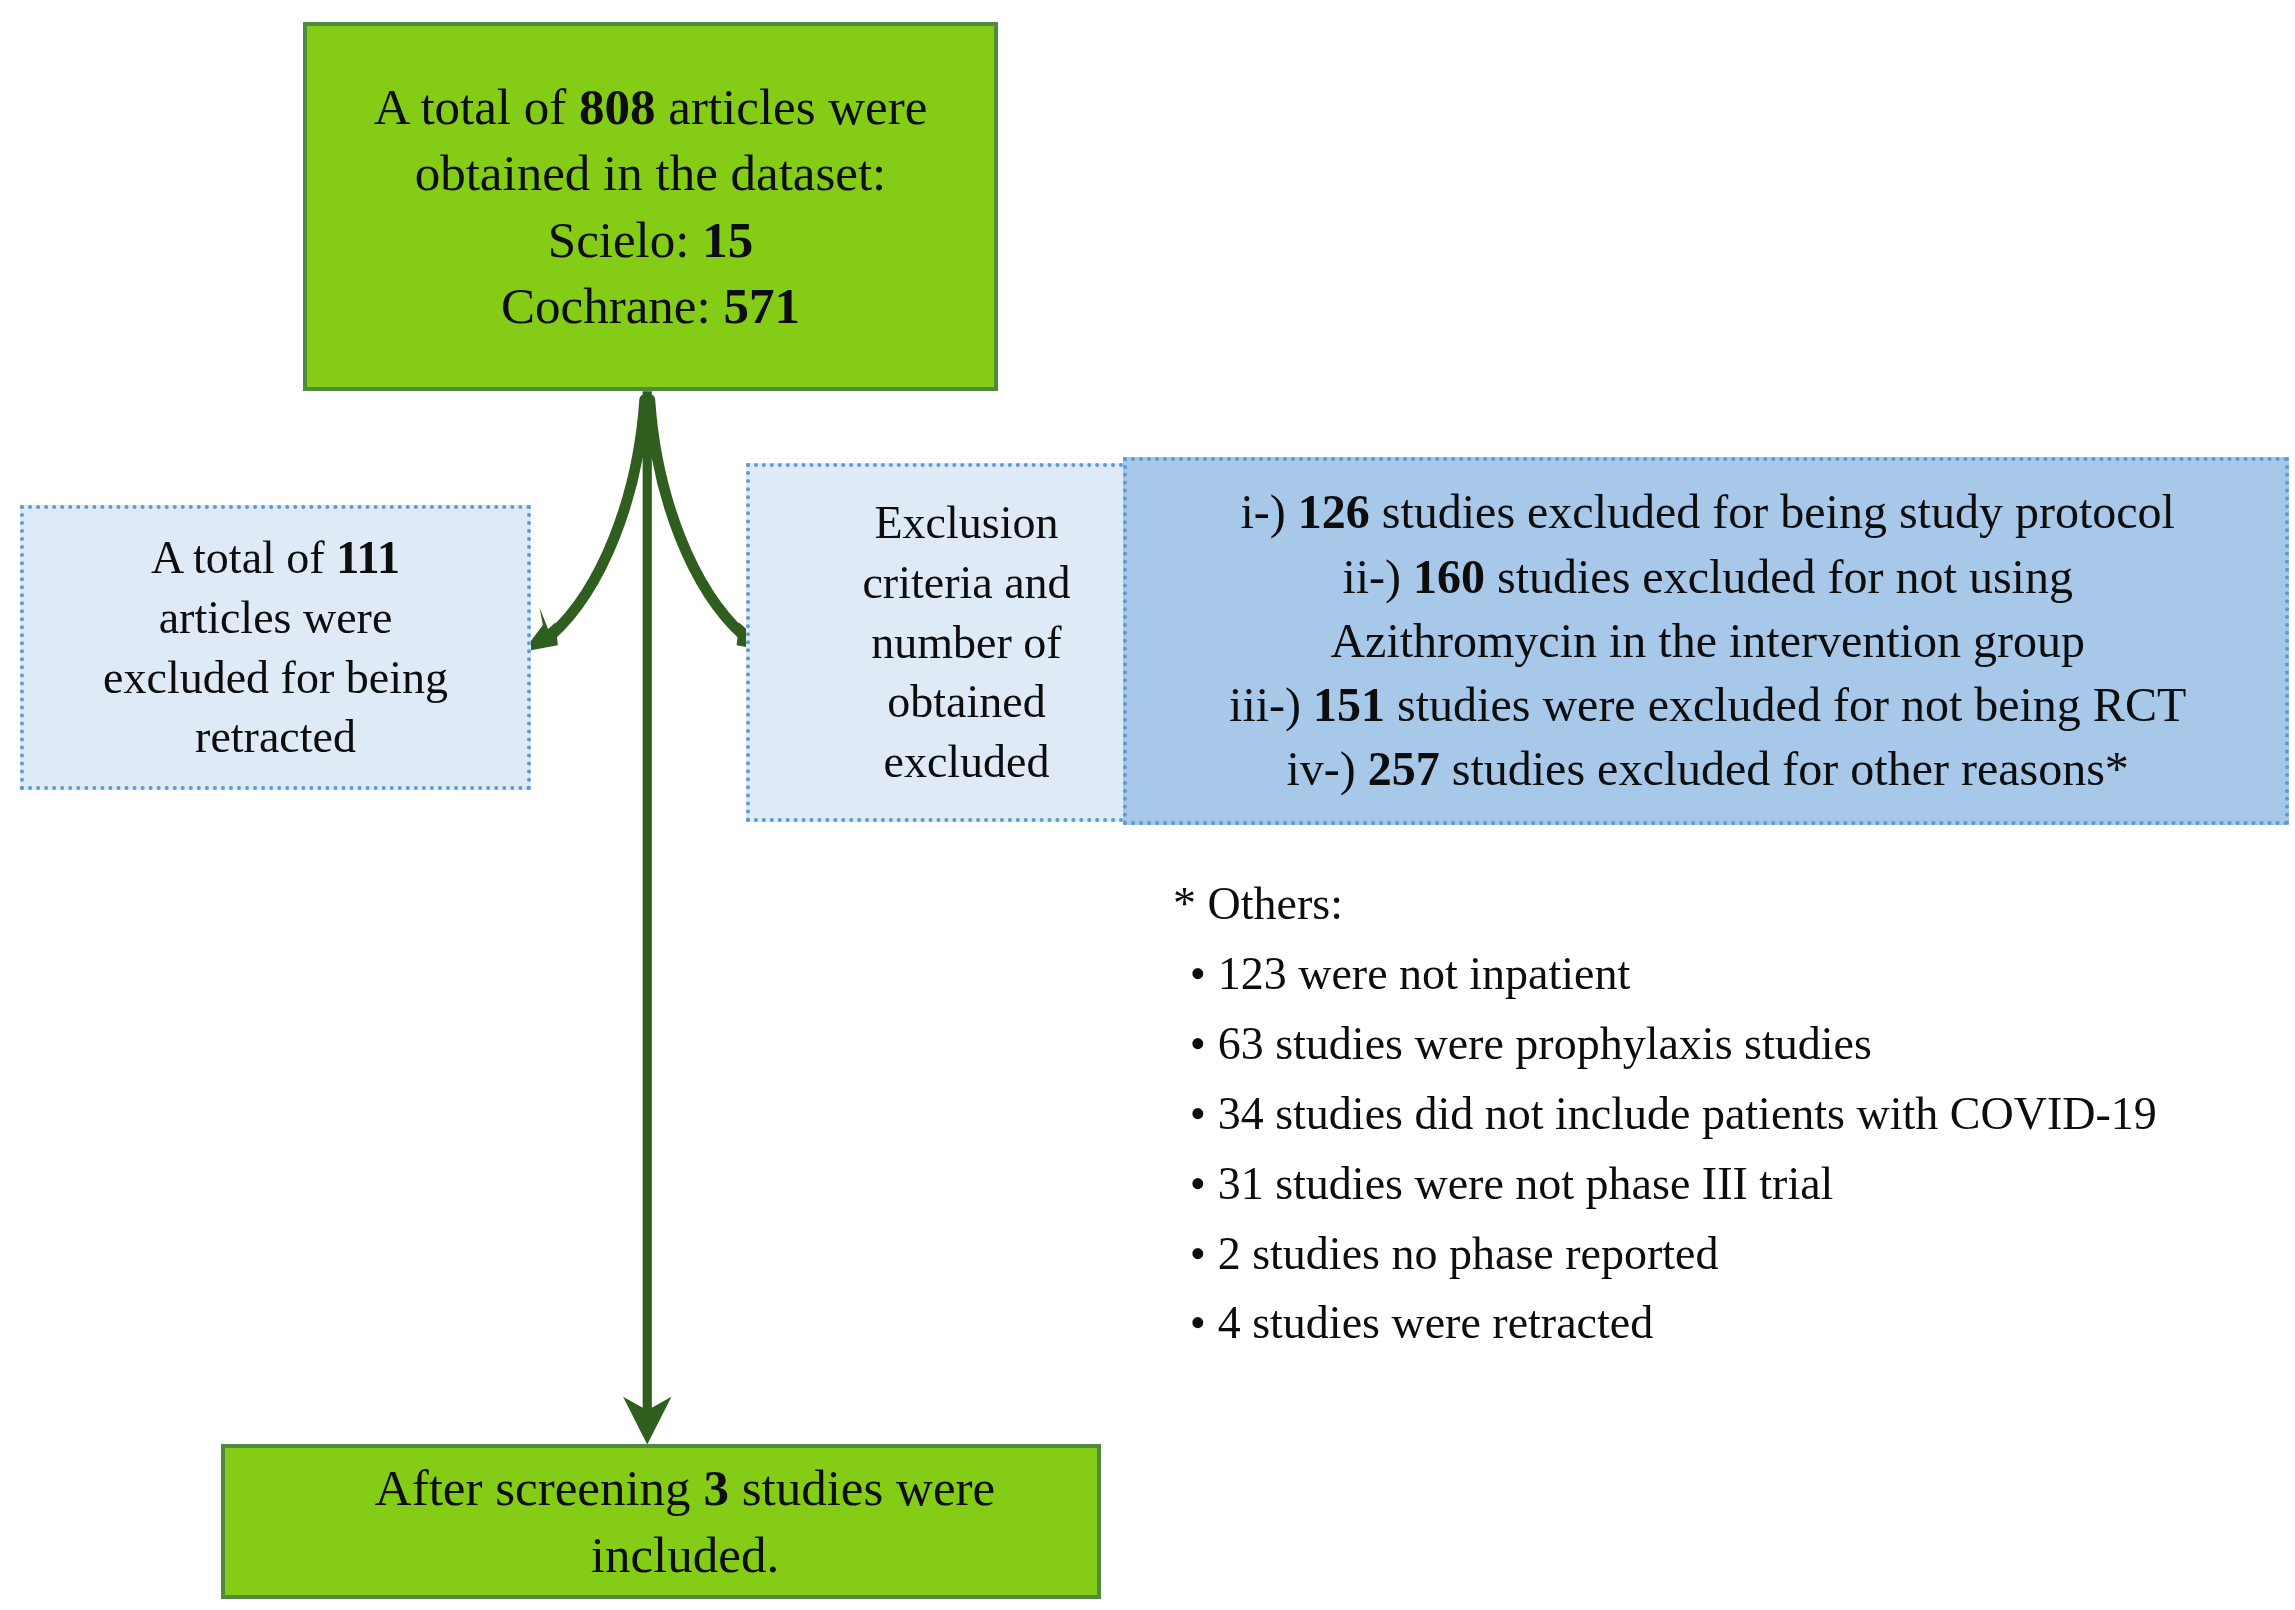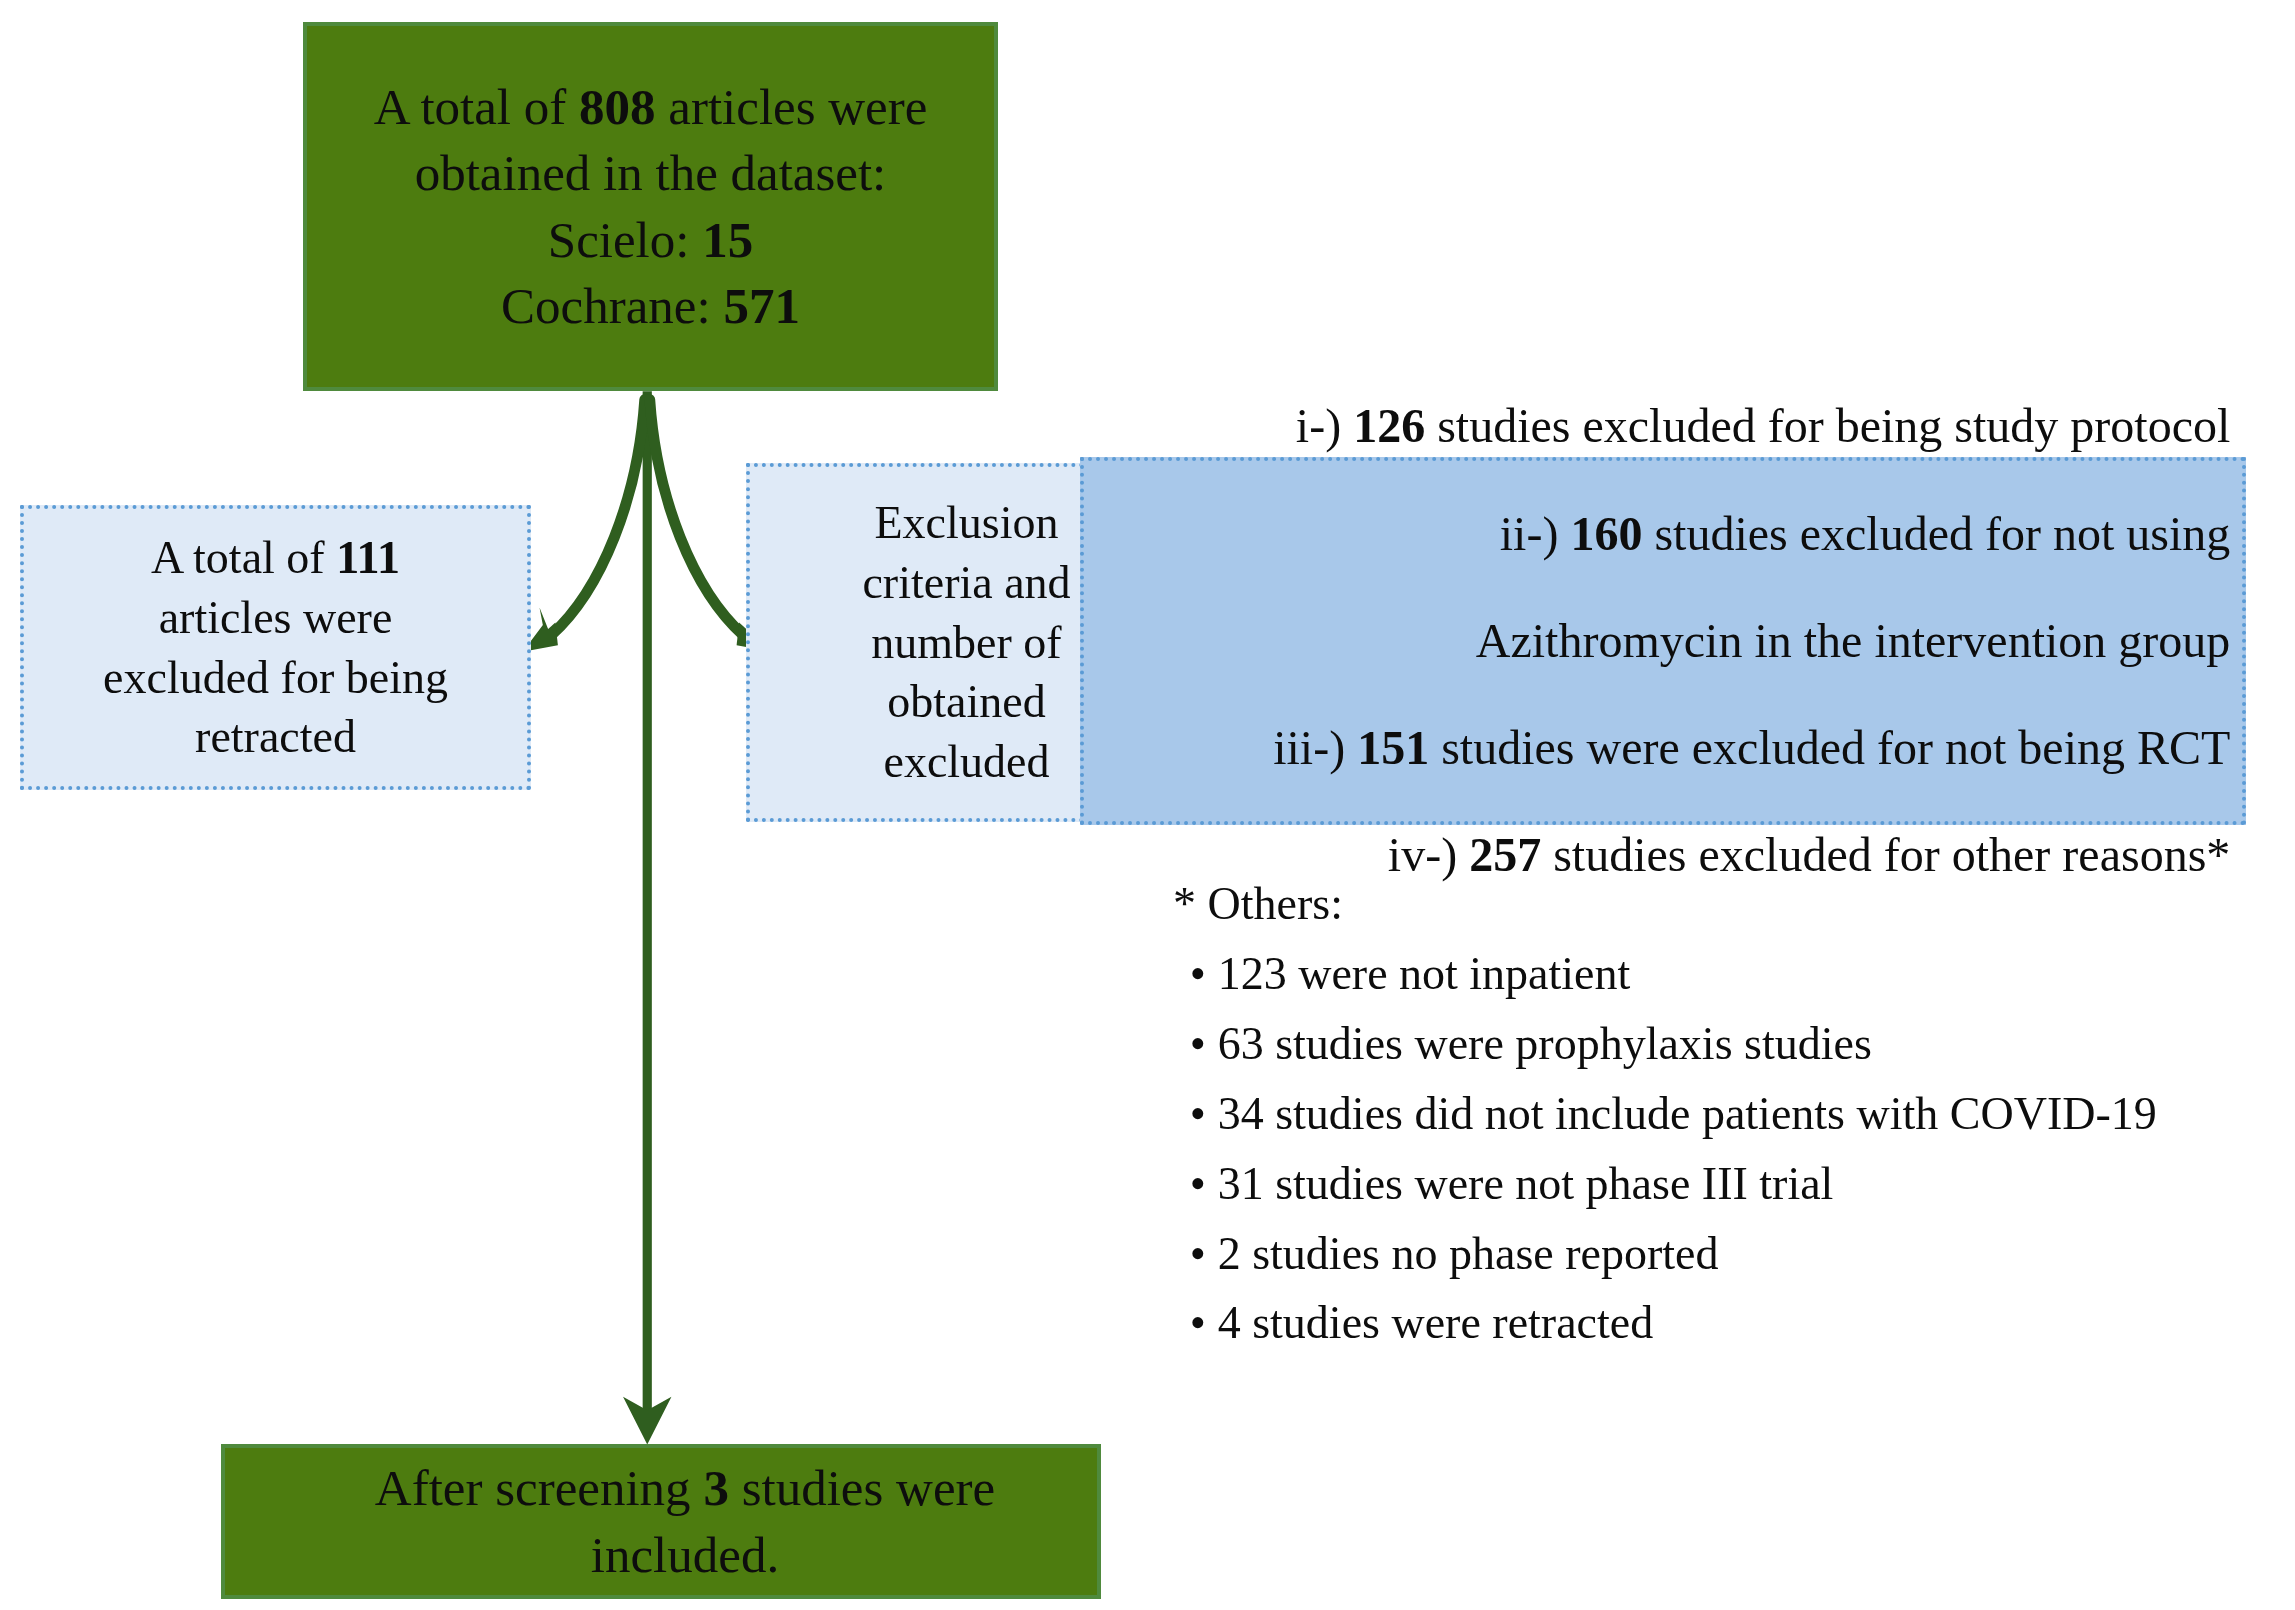--- a/index.html
+++ b/index.html
@@ -27,21 +27,21 @@
     box-sizing: border-box;
     display: flex;
     flex-direction: column;
     align-items: center;
     justify-content: center;
     text-align: center;
     line-height: 1.30;
   }
 
   .box-green {
-    background: #4d7c0f;
+    background: #84cc16;
     border: 4.2px solid #4f8a3d;
   }
 
   .box-lightblue {
     background: #dfeaf7;
     border: 4.2px dotted #5b9bd5;
   }
 
   .box-midblue {
     background: #a8c8ea;
@@ -75,31 +75,30 @@
 
   #box-exclusion-criteria {
     left: 746px;
     top: 463px;
     width: 441px;
     height: 359px;
     font-size: 46px;
   }
 
   #box-exclusion-reasons {
-    left: 1080px;
+    left: 1123px;
     top: 457px;
     width: 1166px;
     height: 368px;
     font-size: 48px;
-    align-items: flex-end;
+    align-items: center;
     justify-content: center;
     text-align: right;
     padding: 0 11.7px 0 15px;
     line-height: 1.34;
-    gap: 43px;
   }
 
   #box-studies-included {
     left: 221px;
     top: 1444px;
     width: 880px;
     height: 155px;
     font-size: 51px;
     padding-left: 48px;
   }

